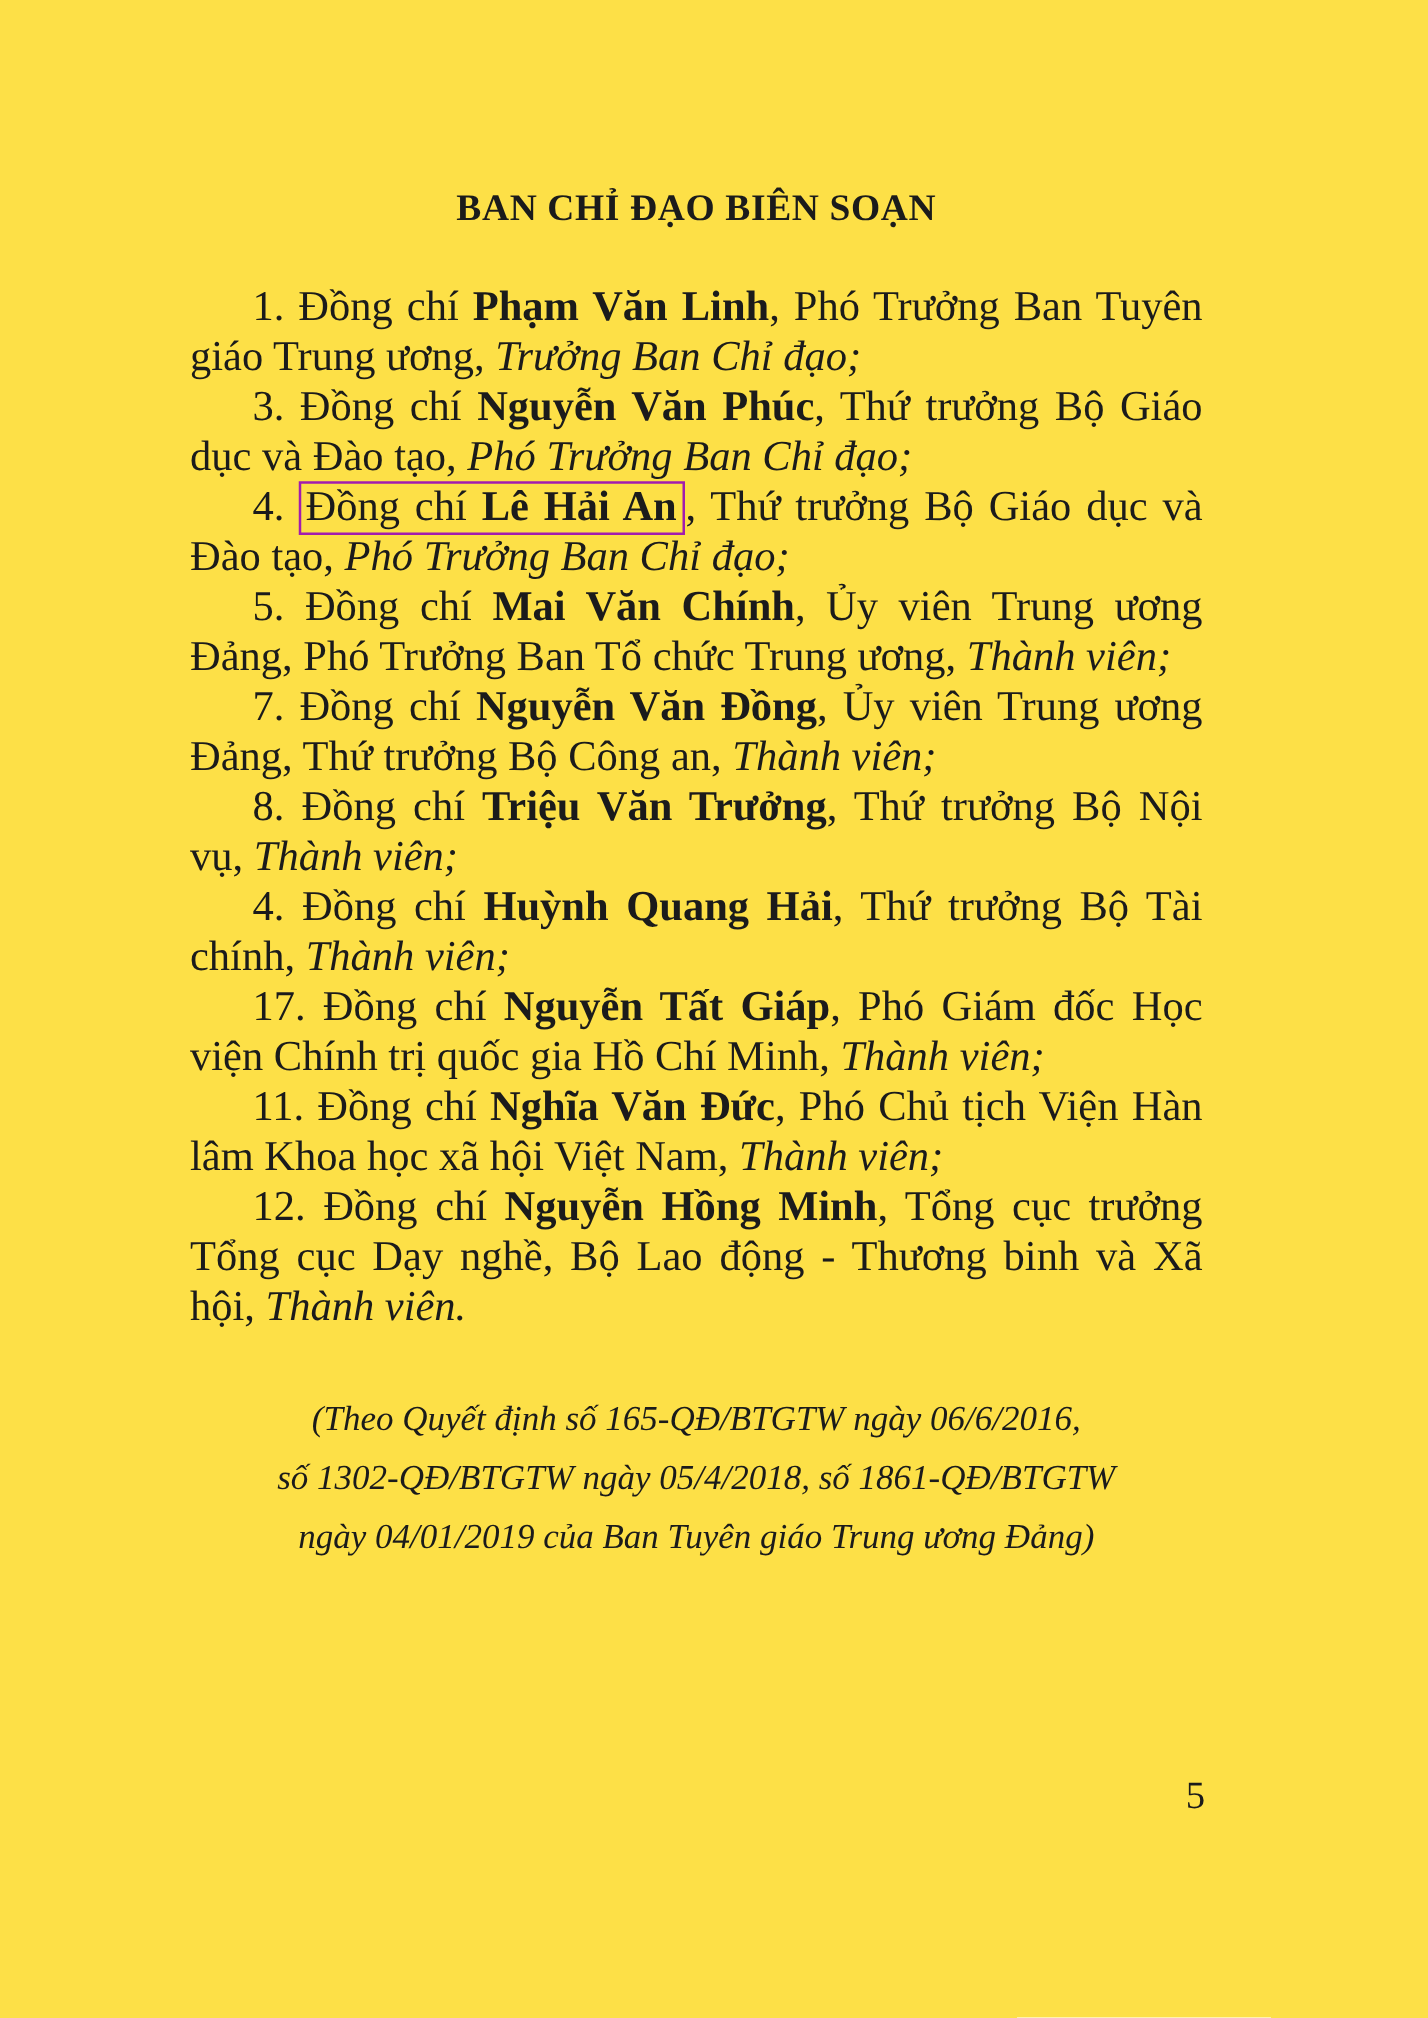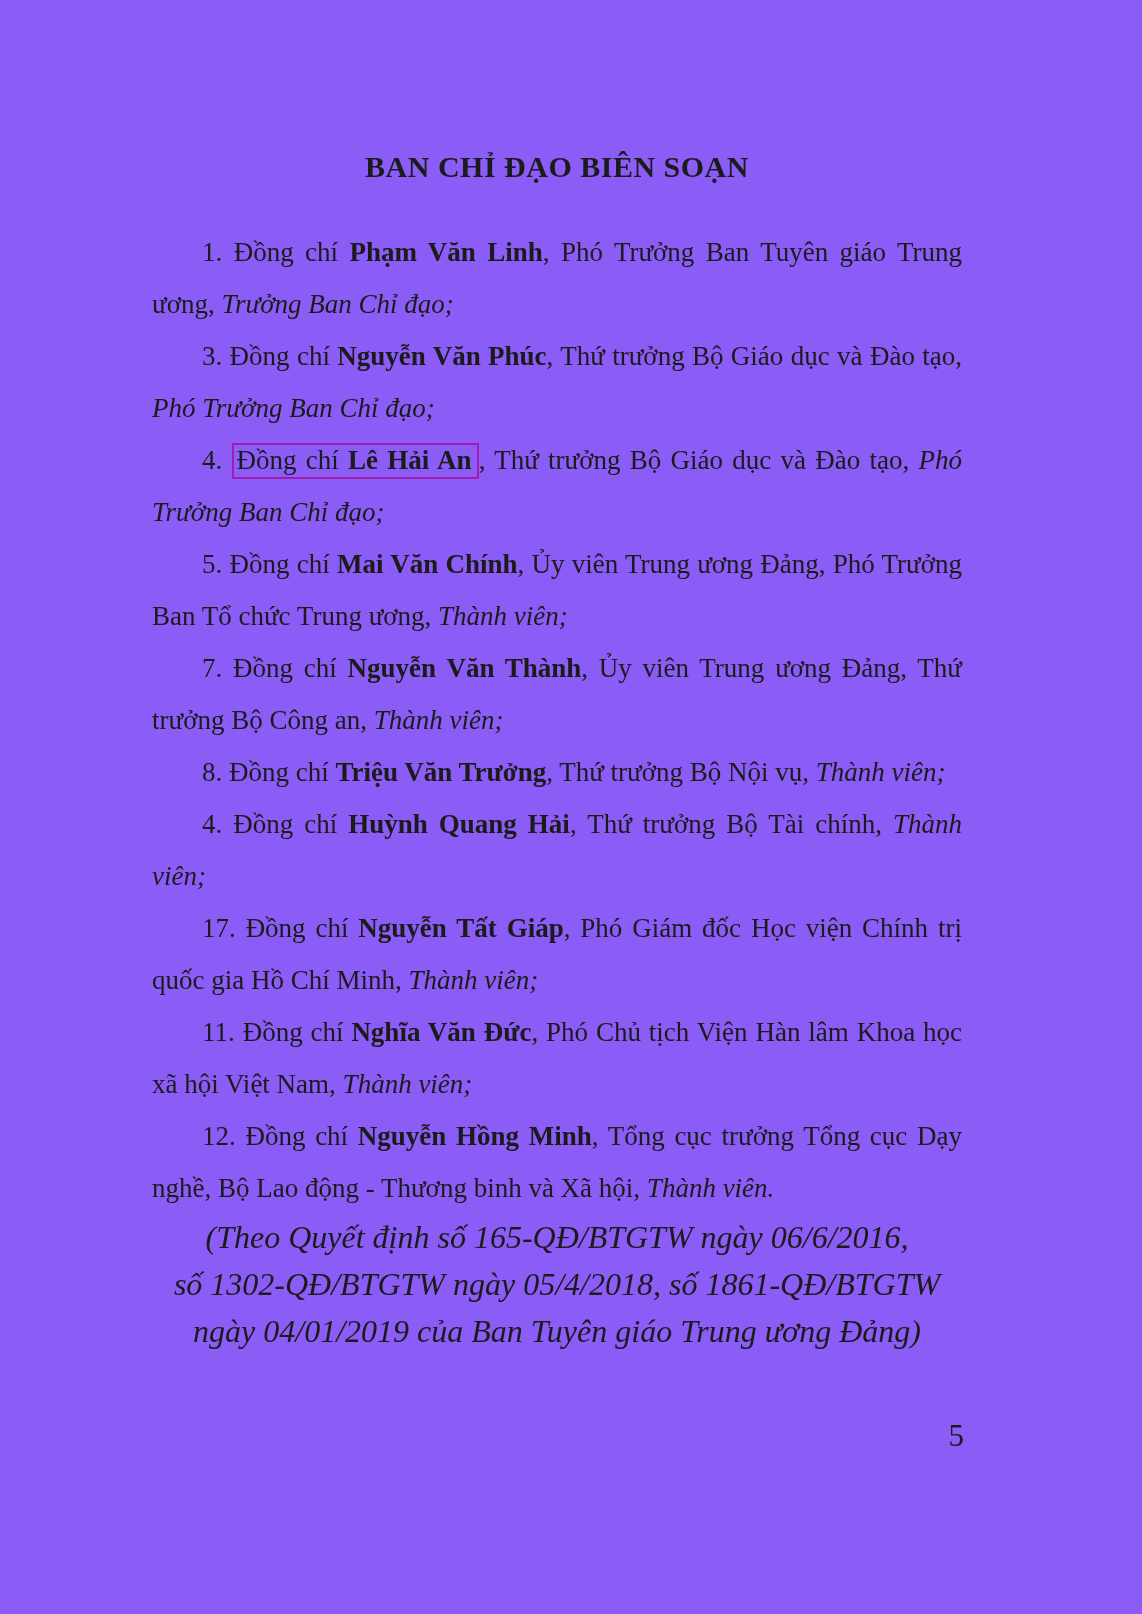--- a/index.html
+++ b/index.html
@@ -1,48 +1,49 @@
 <!DOCTYPE html>
 <html><head>
 <meta charset="utf-8">
 <style>
   * { box-sizing: border-box; }
   html, body { margin: 0; padding: 0; background: #ffffff; }
   .page {
     width: 1142px;
     height: 1614px;
     position: relative;
-    background: #8b5cf6;
+    background: #fde047;
     color: #1b1b1b;
     font-family: "Liberation Serif", "DejaVu Serif", serif;
     padding: 150px 180px 0 152px;
     overflow: hidden;
   }
   .title {
     font-size: 30px;
     font-weight: bold;
     text-align: center;
     letter-spacing: 0.5px;
     margin: 0 0 42px 0;
   }
   .member-list {
-    font-size: 27px;
-    line-height: 52px;
+    font-size: 34px;
+    line-height: 40px;
     text-align: justify;
   }
   .item { margin: 0; text-indent: 50px; }
   .normal { font-style: normal; font-weight: normal; }
   .bold { font-weight: bold; }
   .italic { font-style: italic; }
   .boxed {
     border: 2px solid #a21caf;
     padding: 0 5px 2px 3px;
   }
   .citation {
-    font-size: 32px;
+    margin-top: 46px;
+    font-size: 28px;
     font-style: italic;
     line-height: 47px;
     text-align: center;
   }
   .citation-line { white-space: nowrap; }
   .page-number {
     position: absolute;
     top: 1418px;
     right: 178px;
     font-size: 31px;
@@ -51,21 +52,21 @@
 </head>
 <body>
 
 <div class="page">
   <h1 class="title">BAN CHỈ ĐẠO BIÊN SOẠN</h1>
   <div class="member-list">
       <p class="item"><span class="normal">1. Đồng chí </span><span class="bold">Phạm Văn Linh</span><span class="normal">, Phó Trưởng Ban Tuyên giáo Trung ương, </span><span class="italic">Trưởng Ban Chỉ đạo;</span></p>
       <p class="item"><span class="normal">3. Đồng chí </span><span class="bold">Nguyễn Văn Phúc</span><span class="normal">, Thứ trưởng Bộ Giáo dục và Đào tạo, </span><span class="italic">Phó Trưởng Ban Chỉ đạo;</span></p>
       <p class="item"><span class="normal">4. </span><span class="boxed"><span class="normal">Đồng chí </span><span class="bold">Lê Hải An</span></span><span class="normal">, Thứ trưởng Bộ Giáo dục và Đào tạo, </span><span class="italic">Phó Trưởng Ban Chỉ đạo;</span></p>
       <p class="item"><span class="normal">5. Đồng chí </span><span class="bold">Mai Văn Chính</span><span class="normal">, Ủy viên Trung ương Đảng, Phó Trưởng Ban Tổ chức Trung ương, </span><span class="italic">Thành viên;</span></p>
-      <p class="item"><span class="normal">7. Đồng chí </span><span class="bold">Nguyễn Văn Thành</span><span class="normal">, Ủy viên Trung ương Đảng, Thứ trưởng Bộ Công an, </span><span class="italic">Thành viên;</span></p>
+      <p class="item"><span class="normal">7. Đồng chí </span><span class="bold">Nguyễn Văn Đồng</span><span class="normal">, Ủy viên Trung ương Đảng, Thứ trưởng Bộ Công an, </span><span class="italic">Thành viên;</span></p>
       <p class="item"><span class="normal">8. Đồng chí </span><span class="bold">Triệu Văn Trưởng</span><span class="normal">, Thứ trưởng Bộ Nội vụ, </span><span class="italic">Thành viên;</span></p>
       <p class="item"><span class="normal">4. Đồng chí </span><span class="bold">Huỳnh Quang Hải</span><span class="normal">, Thứ trưởng Bộ Tài chính, </span><span class="italic">Thành viên;</span></p>
       <p class="item"><span class="normal">17. Đồng chí </span><span class="bold">Nguyễn Tất Giáp</span><span class="normal">, Phó Giám đốc Học viện Chính trị quốc gia Hồ Chí Minh, </span><span class="italic">Thành viên;</span></p>
       <p class="item"><span class="normal">11. Đồng chí </span><span class="bold">Nghĩa Văn Đức</span><span class="normal">, Phó Chủ tịch Viện Hàn lâm Khoa học xã hội Việt Nam, </span><span class="italic">Thành viên;</span></p>
       <p class="item"><span class="normal">12. Đồng chí </span><span class="bold">Nguyễn Hồng Minh</span><span class="normal">, Tổng cục trưởng Tổng cục Dạy nghề, Bộ Lao động - Thương binh và Xã hội, </span><span class="italic">Thành viên.</span></p>
     </div>
   <div class="citation">
       <div class="citation-line">(Theo Quyết định số 165-QĐ/BTGTW ngày 06/6/2016,</div>
       <div class="citation-line">số 1302-QĐ/BTGTW ngày 05/4/2018, số 1861-QĐ/BTGTW</div>
       <div class="citation-line">ngày 04/01/2019 của Ban Tuyên giáo Trung ương Đảng)</div>

